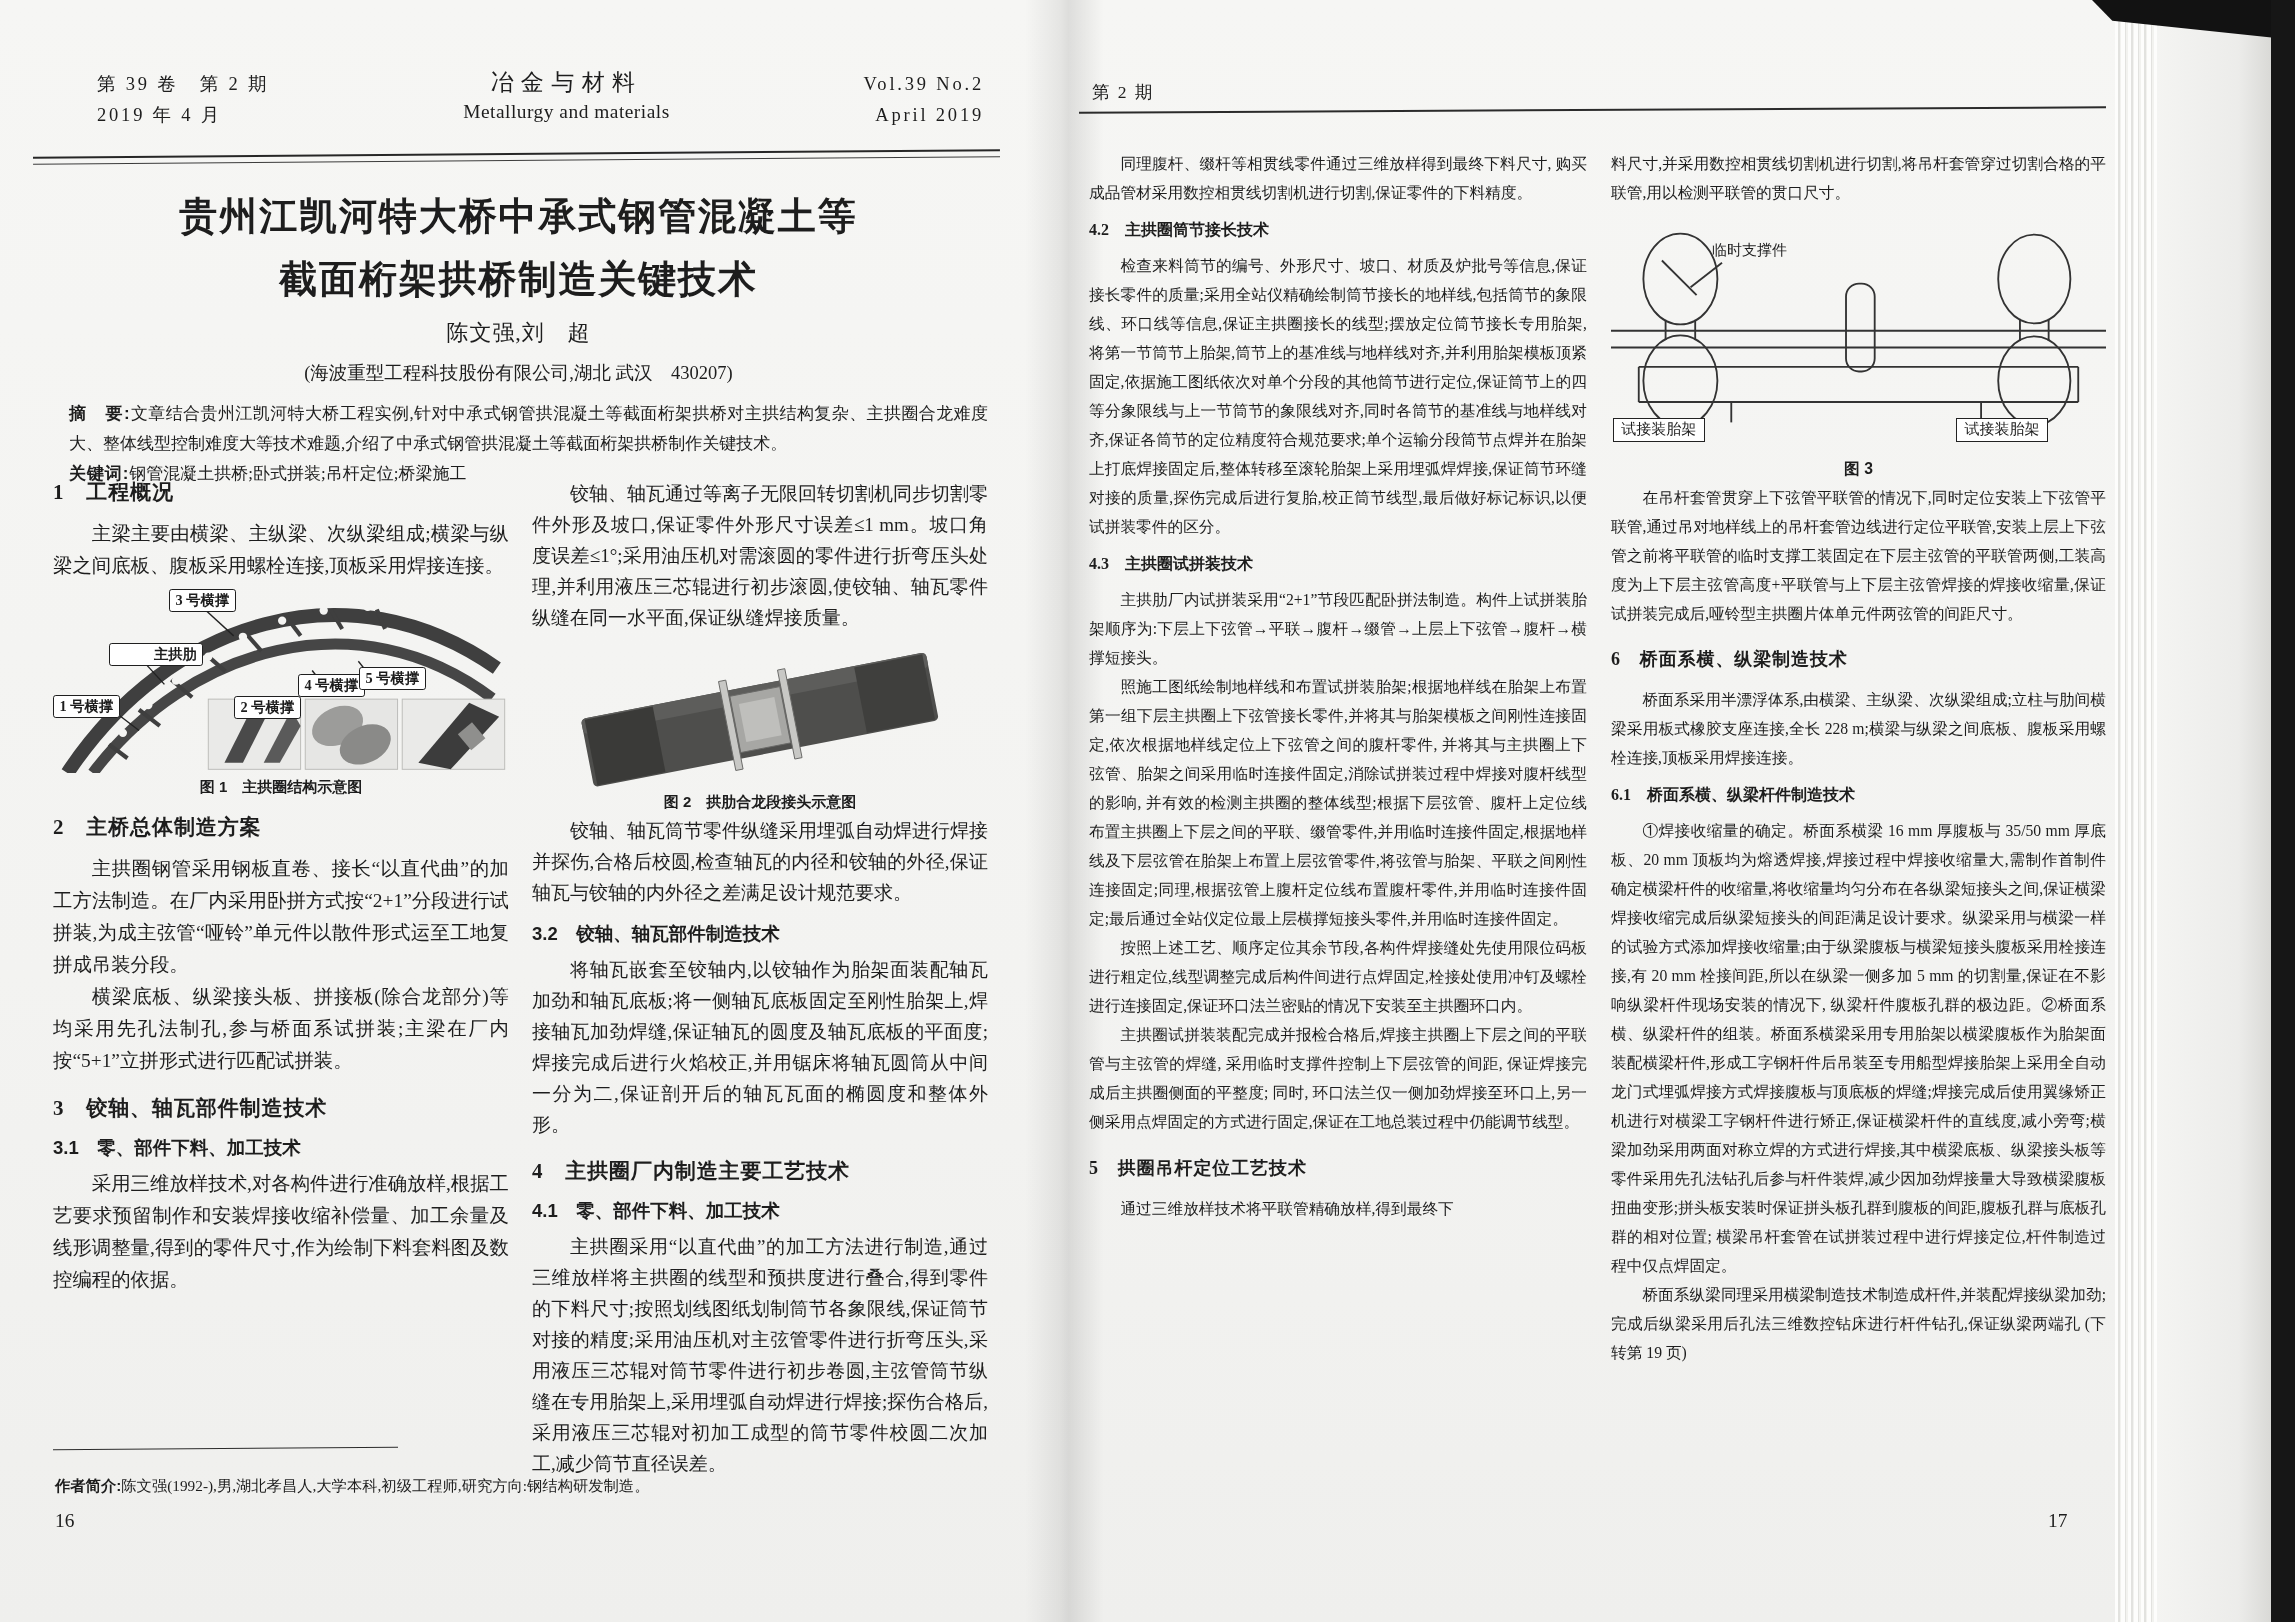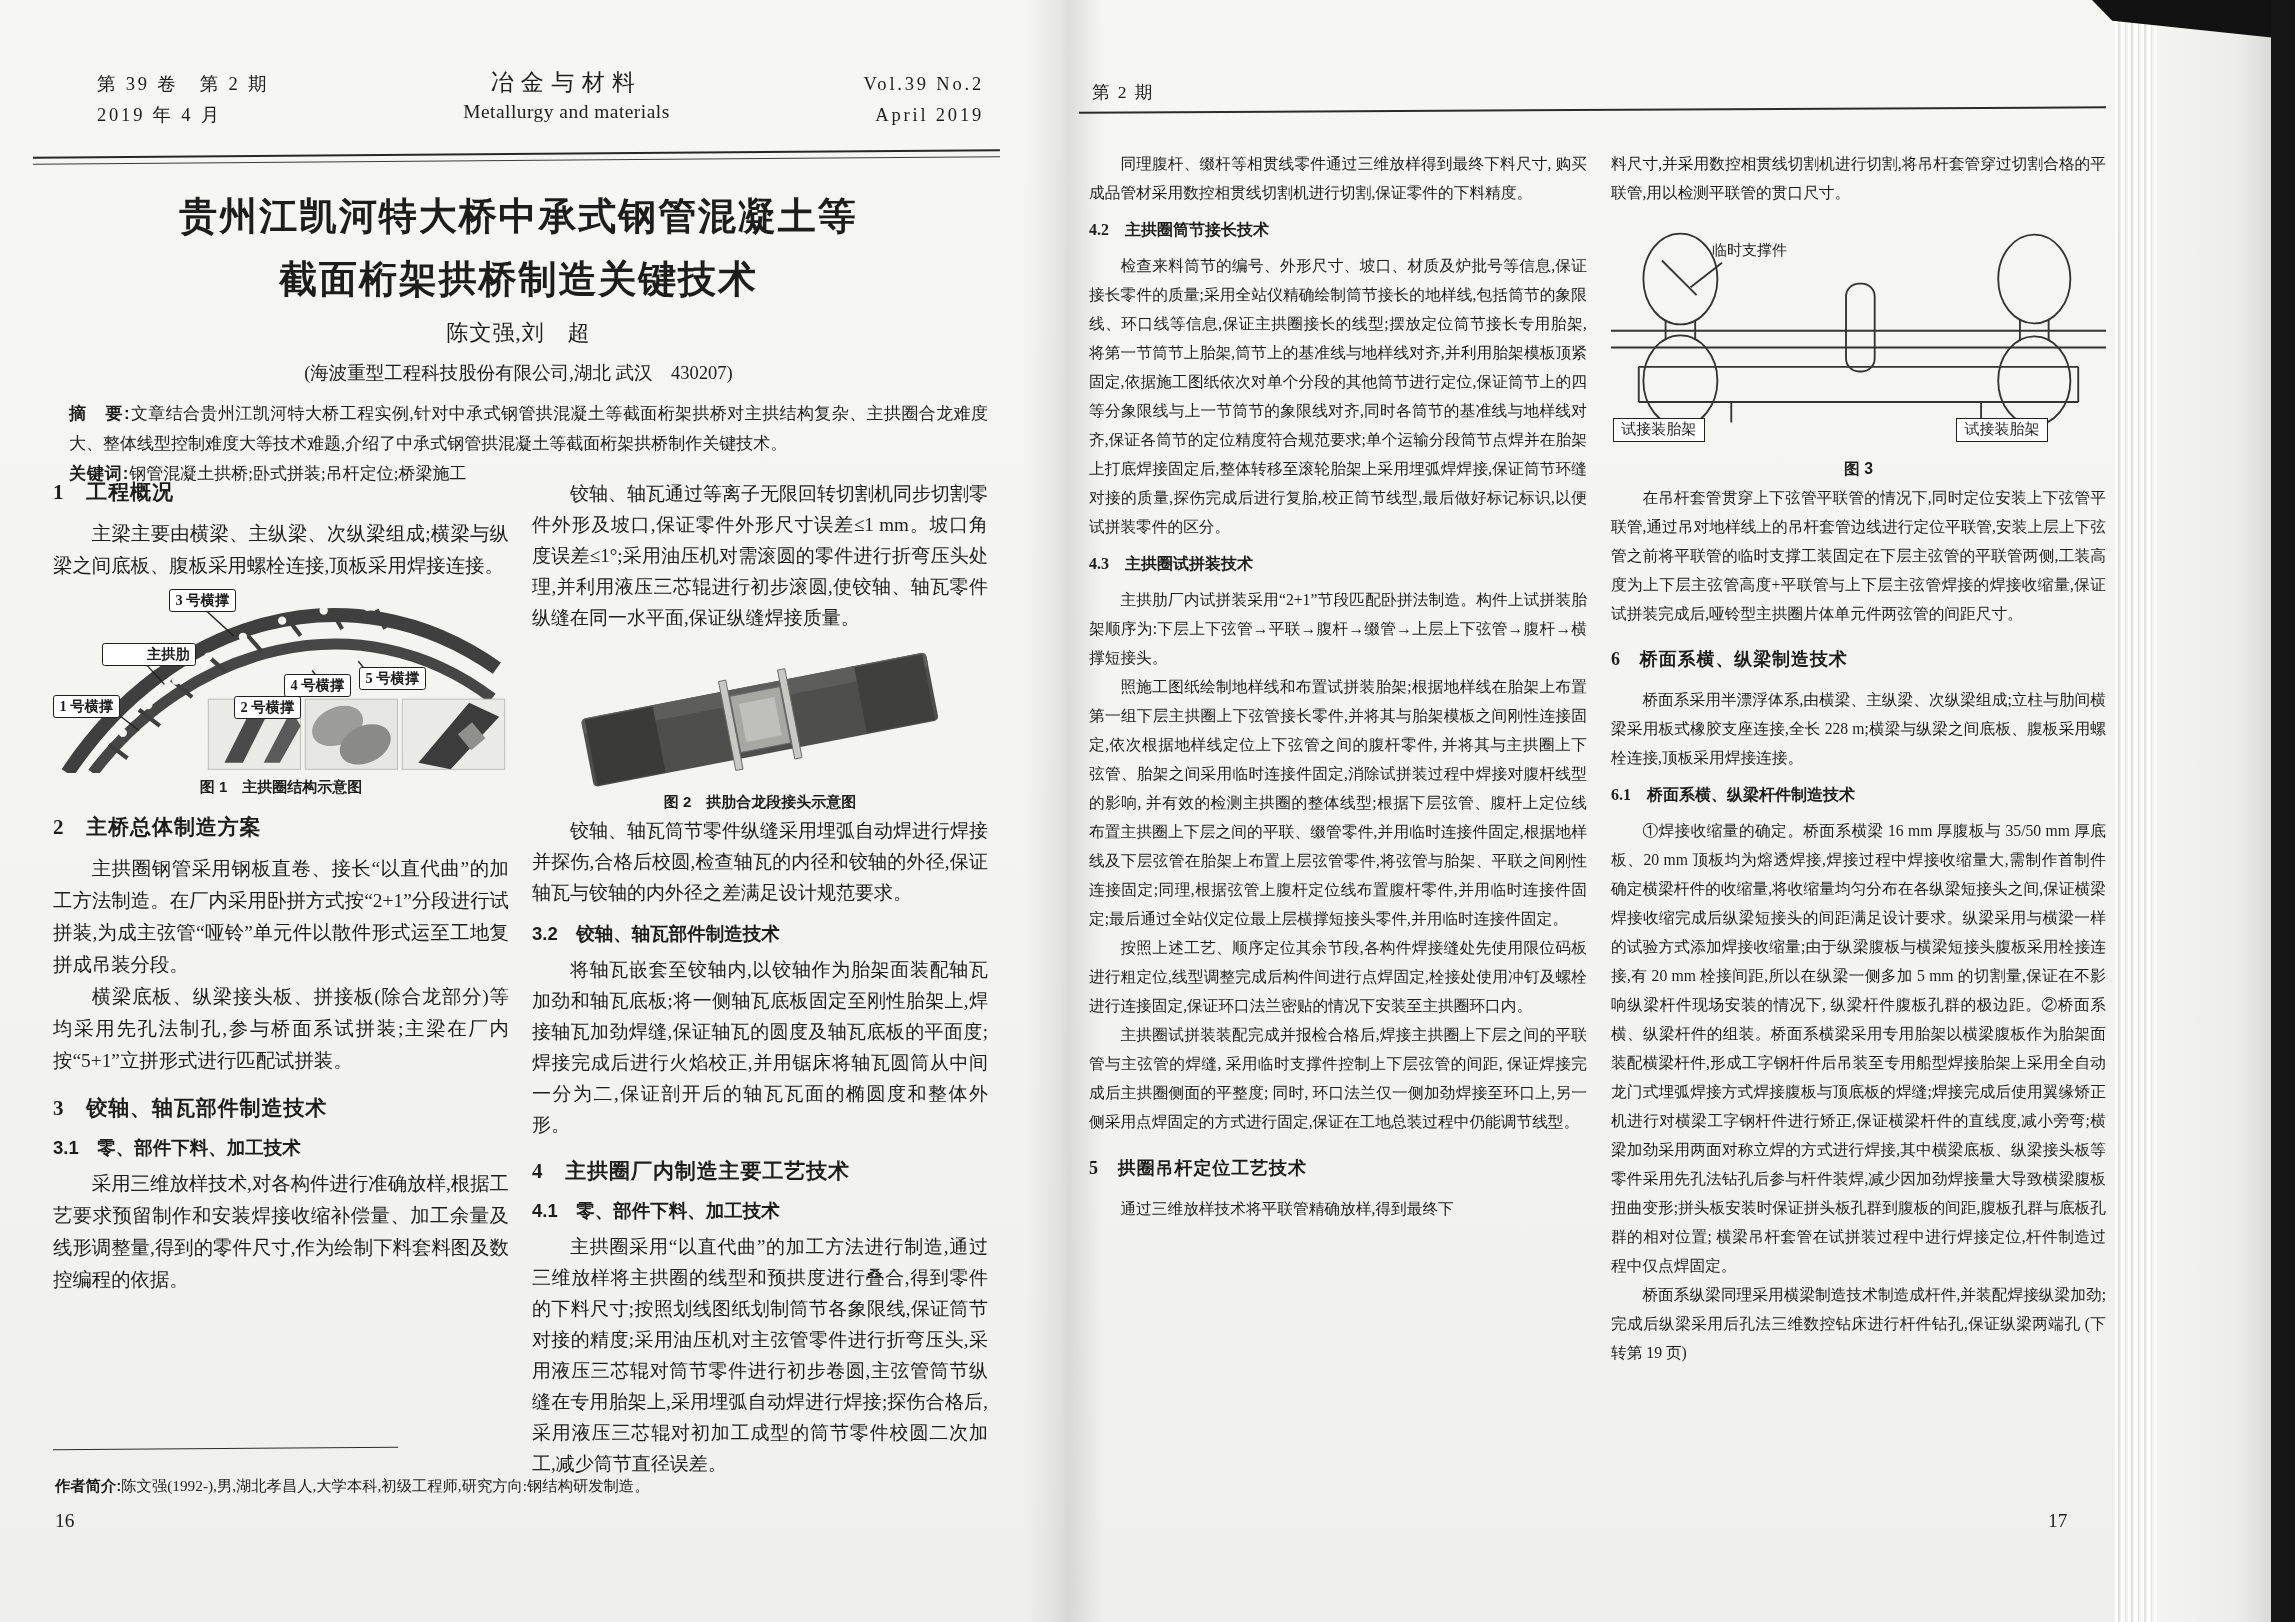--- a/index.html
+++ b/index.html
@@ -145,24 +145,24 @@
         <rect x="755" y="232" width="222" height="152" fill="#eaeae8" stroke="#b9b9b6" stroke-width="2"></rect>
         <path d="M 370 370 L 430 250 L 470 250 L 410 370 Z" fill="#4a4a4a"></path>
         <path d="M 455 370 L 515 255 L 535 290 L 490 370 Z" fill="#5a5a5a"></path>
         <ellipse cx="615" cy="290" rx="58" ry="40" fill="#9c9c9a" transform="rotate(-25 615 290)"></ellipse>
         <ellipse cx="675" cy="330" rx="58" ry="40" fill="#8a8a88" transform="rotate(-25 675 330)"></ellipse>
         <path d="M 790 370 L 900 240 L 965 270 L 860 384 Z" fill="#3c3c3c"></path>
         <rect x="885" y="290" width="40" height="45" fill="#8f8f8d" transform="rotate(-40 905 312)"></rect>
       </g>
     </svg>
     <span class="fig-label" style="left:116px;top:-2.8px;">3 号横撑</span>
-    <span class="fig-label" style="left:49px;top:51px;padding-left:44px;">主拱肋</span>
+    <span class="fig-label" style="left:56px;top:51px;padding-left:44px;">主拱肋</span>
     <span class="fig-label" style="left:0px;top:103px;">1 号横撑</span>
     <span class="fig-label" style="left:181px;top:104px;">2 号横撑</span>
-    <span class="fig-label" style="left:231px;top:82px;">4 号横撑</span>
+    <span class="fig-label" style="left:245px;top:82px;">4 号横撑</span>
     <span class="fig-label" style="left:306px;top:75px;">5 号横撑</span>
   </div>
   <div class="fig-caption">图 1　主拱圈结构示意图</div>
 
   <div class="h-num">2　主桥总体制造方案</div>
   <p class="para">主拱圈钢管采用钢板直卷、接长“以直代曲”的加工方法制造。在厂内采用卧拼方式按“2+1”分段进行试拼装,为成主弦管“哑铃”单元件以散件形式运至工地复拼成吊装分段。</p>
   <p class="para">横梁底板、纵梁接头板、拼接板(除合龙部分)等均采用先孔法制孔,参与桥面系试拼装;主梁在厂内按“5+1”立拼形式进行匹配试拼装。</p>
   <div class="h-num">3　铰轴、轴瓦部件制造技术</div>
   <div class="h-sub">3.1　零、部件下料、加工技术</div>
   <p class="para">采用三维放样技术,对各构件进行准确放样,根据工艺要求预留制作和安装焊接收缩补偿量、加工余量及线形调整量,得到的零件尺寸,作为绘制下料套料图及数控编程的依据。</p>

